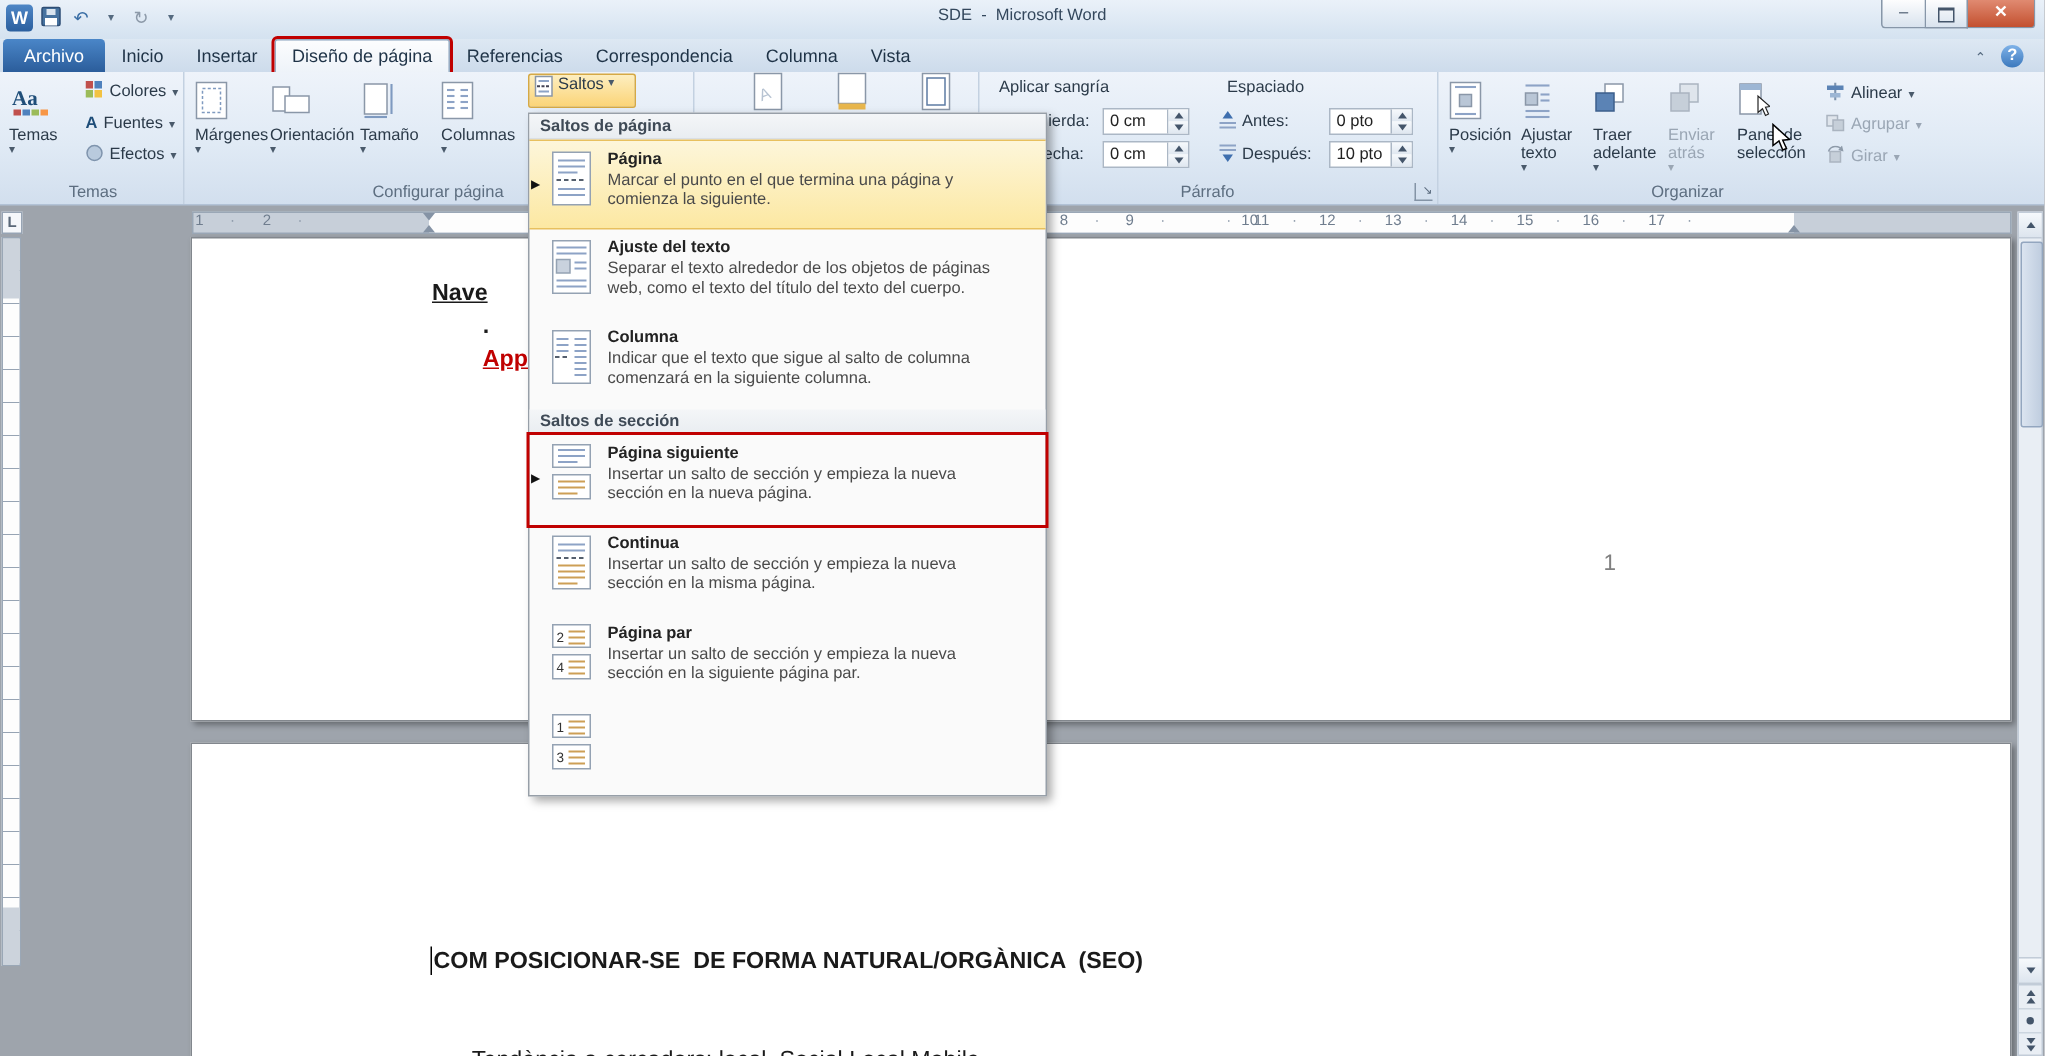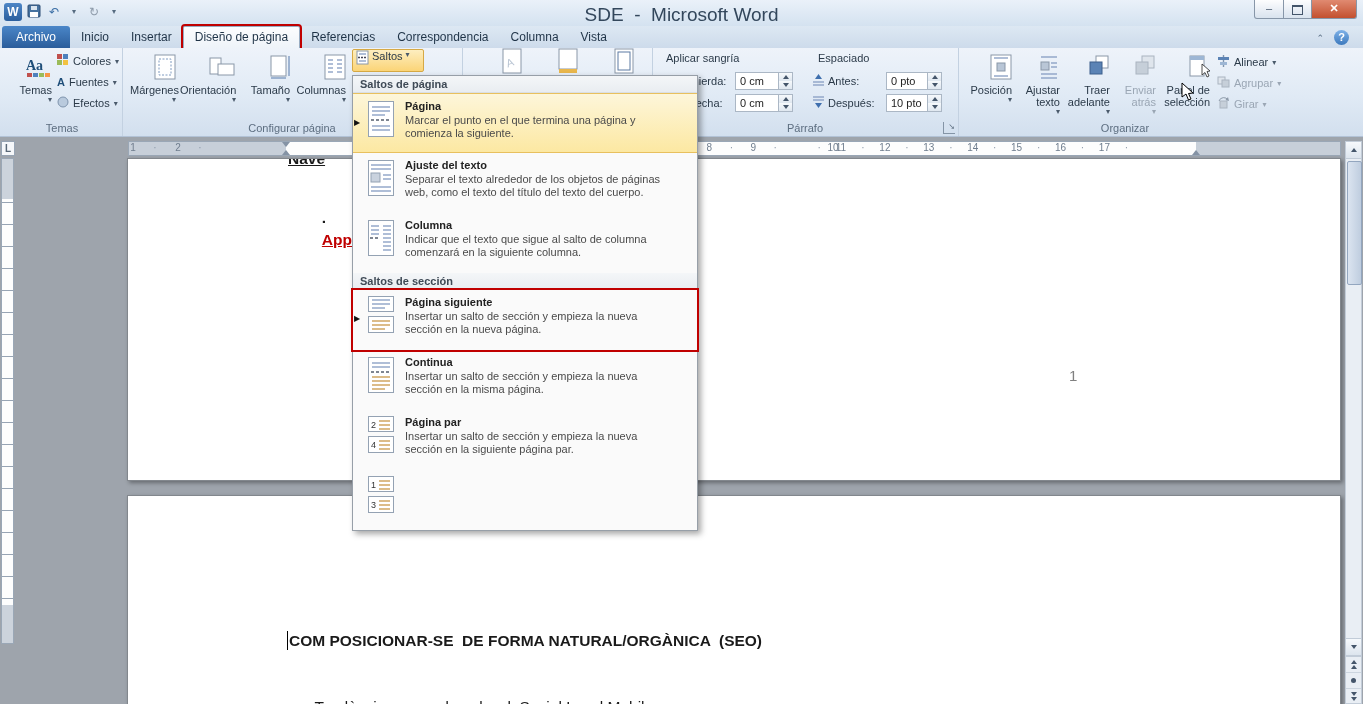--- a/index.html
+++ b/index.html
@@ -7,21 +7,21 @@
        font-family:"Liberation Sans",sans-serif;-webkit-font-smoothing:antialiased;font-size:11px;color:#2b3a49;}
   
   .titlebar{position:absolute;top:0;left:0;right:0;height:26px;
             background:linear-gradient(#eaf1f9,#d4e2f0);border-bottom:1px solid #bccadb;}
   .qat{position:absolute;left:4px;top:3px;display:flex;align-items:center;gap:4px;}
   .wicon{width:18px;height:18px;border-radius:3px;background:linear-gradient(#4e86c6,#2b5f9e);
          color:#fff;font-weight:bold;font-size:12px;text-align:center;line-height:18px;}
   .qbtn{width:16px;height:16px;text-align:center;line-height:16px;font-size:12px;color:#3a6ea5;cursor:default;}
   .qbtn.gray{color:#8d9aa9;}
   .qcaret{font-size:8px;color:#56master68;color:#566b80;}
-  .title{position:absolute;left:0;right:0;top:4px;text-align:center;font-size:19px;color:#33475c;white-space:pre;}
+  .title{position:absolute;left:0;right:0;top:4px;text-align:center;font-size:11px;color:#33475c;white-space:pre;}
   .winbtns{position:absolute;right:6px;top:0;display:flex;}
   .wb{height:18px;border:1px solid #8796a8;border-top:none;background:linear-gradient(#fdfdfe,#d9e3ee);
       color:#44556a;text-align:center;font-size:11px;line-height:17px;}
   .wb.min{width:28px;border-radius:0 0 0 3px;}
   .wb.max{width:27px;border-left:none;}
   .wb.max i{display:inline-block;width:9px;height:7px;border:1px solid #44556a;border-top:2px solid #44556a;margin-top:5px;}
   .wb.close{width:44px;border-left:none;border-radius:0 0 3px 0;
             background:linear-gradient(#e08a71,#c3502f);color:#fff;font-weight:bold;}
   
   .tabrow{position:absolute;top:26px;left:0;right:0;height:22px;background:linear-gradient(#dde8f3,#cddbeb);display:flex;}
@@ -31,21 +31,21 @@
   .tab.annotated{outline:2px solid #c00000;outline-offset:0;}
   .ribbonctl{position:absolute;right:14px;top:4px;display:flex;gap:10px;align-items:center;}
   .minribbon{font-size:9px;color:#56master80;color:#566b80;}
   .helpbtn{width:15px;height:15px;border-radius:50%;background:linear-gradient(#7fb2e8,#3c79bd);
            color:#fff;font-weight:bold;font-size:11px;text-align:center;line-height:15px;}
   
   .ribbon{position:absolute;top:48px;left:0;right:0;height:88px;
           background:linear-gradient(#eef3fa,#e0eaf5 55%,#d2dfee);border-bottom:1px solid #b2c2d6;}
   .rgroup{position:absolute;top:0;bottom:0;border-right:1px solid #c3d1e1;}
   .glabel{position:absolute;bottom:2px;left:0;right:0;text-align:center;font-size:11px;color:#5d6e80;white-space:nowrap;}
-  .bigbtn{position:absolute;top:2px;height:68px;text-align:right;line-height:12px;color:#2b3a49;border-radius:3px;}
+  .bigbtn{position:absolute;top:2px;height:68px;text-align:left;line-height:12px;color:#2b3a49;border-radius:3px;}
   .bigbtn .bicon{height:30px;padding-top:4px;}
   .bcaret{display:block;font-size:8px;color:#4a5a6b;line-height:8px;}
   .smallbtn{position:absolute;display:flex;align-items:center;gap:4px;height:20px;padding:0 3px;white-space:nowrap;}
   .scaret{font-size:8px;color:#4a5a6b;}
   .disabled, .disabled .scaret, .disabled .bcaret{color:#9aa6b4;}
   .saltosbtn{position:absolute;left:230px;top:1px;width:64px;height:21px;display:flex;align-items:flex-start;gap:3px;
              background:linear-gradient(#fdeec0,#fbd477);border:1px solid #d6a945;border-radius:2px;padding:0 3px;}
   .spinrow{position:absolute;display:flex;align-items:center;gap:3px;height:18px;}
   .spinbox{width:58px;height:18px;background:#fff;border:1px solid #abb7c5;display:flex;align-items:center;box-sizing:border-box;}
   .spinbox .val{flex:1;padding-left:4px;font-size:11px;color:#222;}
@@ -62,21 +62,21 @@
   .hruler{position:absolute;left:128px;top:141px;width:1213px;height:15px;background:#c7cfd9;border:1px solid #9aa7b6;box-sizing:border-box;}
   .rwhite{position:absolute;left:157px;top:0;width:910px;height:13px;background:#fdfdfd;}
   .rnum{position:absolute;top:0;transform:translateX(-50%);font-size:10px;color:#6f7d8e;}
   .rdot{position:absolute;top:0;transform:translateX(-50%);font-size:10px;color:#8b98a8;}
   .indmark{position:absolute;width:0;height:0;border-left:4px solid transparent;border-right:4px solid transparent;}
   .vruler{position:absolute;left:1px;top:158px;width:11px;height:484px;background:#fdfdfd;
           background-image:repeating-linear-gradient(to bottom,transparent 0 21px,#97a4b4 21px 22px);border:1px solid #9aa7b6;}
   .vruler .vm{position:absolute;left:0;right:0;background:#ccd3dc;}
   .page{position:absolute;left:127px;width:1214px;background:#fff;border:1px solid #82878d;
         box-shadow:2px 2px 4px rgba(0,0,0,.35);box-sizing:border-box;overflow:hidden;}
-  .doc-red{color:#c00000;font-weight:bold;text-decoration:underline;}
+  .doc-red{color:#c00000;font-weight:bold;text-decoration:underline;margin-top:37px;}
   .docline{position:absolute;font-size:15.5px;color:#1a1a1a;white-space:pre;}
   .caretline{position:absolute;width:1px;height:19px;background:#000;}
   .pagenum{position:absolute;font-size:15px;color:#808080;}
   
   .sbar{position:absolute;right:1px;top:141px;width:17px;height:563px;background:#e9eef4;border:1px solid #c2ccd8;box-sizing:border-box;}
   .sbtn{position:absolute;left:0;width:15px;height:16px;display:flex;align-items:center;justify-content:center;
         background:linear-gradient(#f6f9fc,#dde5ee);border-bottom:1px solid #c2ccd8;}
   .sthumb{position:absolute;left:1px;top:19px;width:13px;height:122px;border-radius:2px;
           background:linear-gradient(90deg,#dbe4f0,#bfcddf);border:1px solid #93a6bf;}
   .browse{position:absolute;right:1px;top:656px;width:17px;height:48px;background:#e9eef4;border:1px solid #c2ccd8;box-sizing:border-box;}

